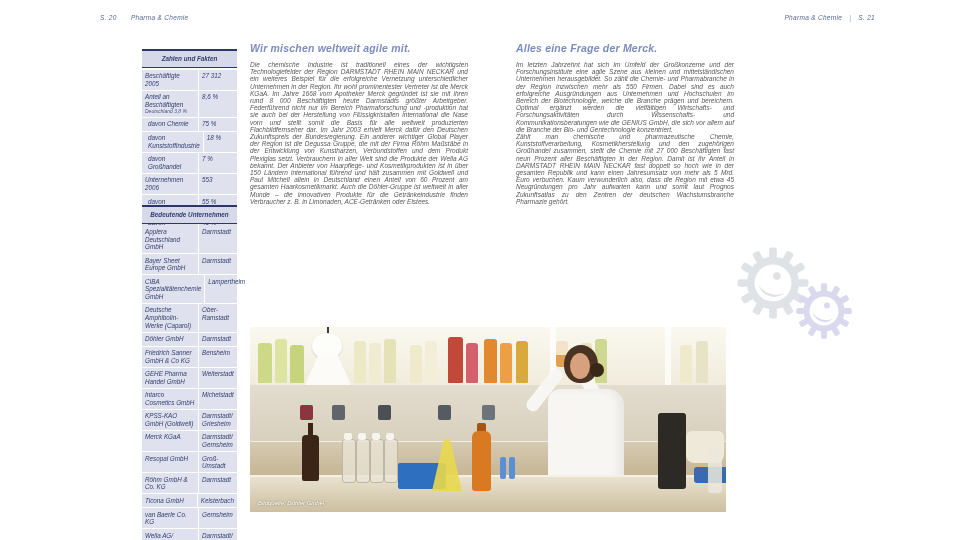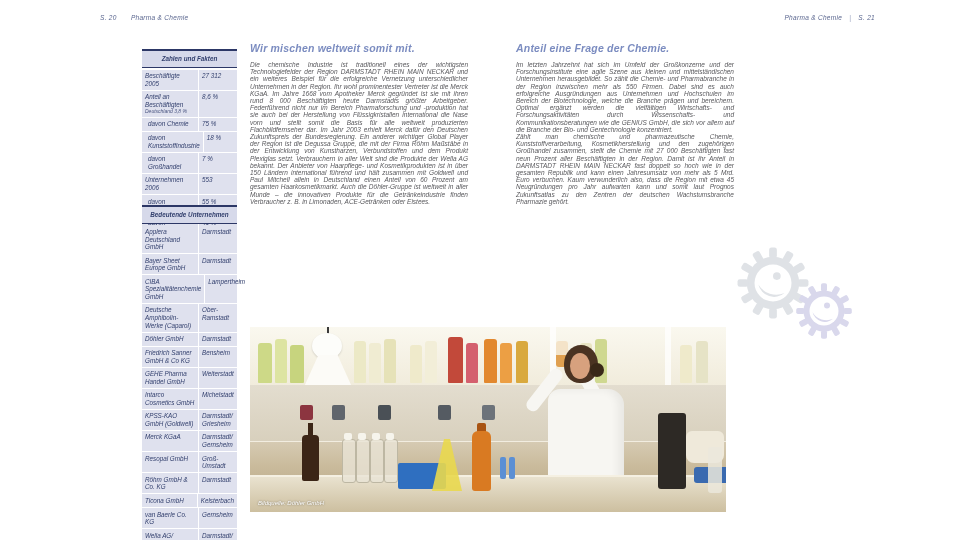--- a/index.html
+++ b/index.html
@@ -222,26 +222,26 @@
       <div class="cr">Gernsheim</div>
     </div>
     <div class="row">
       <div class="cl">Wella AG/ Procter &amp; Gamble</div>
       <div class="cr">Darmstadt/ Weiterstadt</div>
     </div>
 
 </div>
 
 <div class="artcol" id="col1">
-  <h2 class="art-h">Wir mischen weltweit somit mit.</h2>
+  <h2 class="art-h">Wir mischen weltweit agile mit.</h2>
   <p class="art-p">Die chemische Industrie ist traditionell eines der wichtigsten Technologiefelder der Region DARMSTADT RHEIN MAIN NECKAR und ein weiteres Beispiel für die erfolgreiche Vernetzung unterschiedlicher Unternehmen in der Region. Ihr wohl prominentester Vertreter ist die Merck KGaA. Im Jahre 1668 vom Apotheker Merck gegründet ist sie mit ihren rund 8 000 Beschäftigten heute Darmstadts größter Arbeitgeber. Federführend nicht nur im Bereich Pharmaforschung und -produktion hat sie auch bei der Herstellung von Flüssigkristallen international die Nase vorn und stellt somit die Basis für alle weltweit produzierten Flachbildfernseher dar. Im Jahr 2003 erhielt Merck dafür den Deutschen Zukunftspreis der Bundesregierung. Ein anderer wichtiger Global Player der Region ist die Degussa Gruppe, die mit der Firma Röhm Maßstäbe in der Entwicklung von Kunstharzen, Verbundstoffen und dem Produkt Plexiglas setzt. Verbrauchern in aller Welt sind die Produkte der Wella AG bekannt. Der Anbieter von Haarpflege- und Kosmetikprodukten ist in über 150 Ländern international führend und hält zusammen mit Goldwell und Paul Mitchell allein in Deutschland einen Anteil von 60 Prozent am gesamten Haarkosmetikmarkt. Auch die Döhler-Gruppe ist weltweit in aller Munde – die innovativen Produkte für die Getränkeindustrie finden Verbraucher z. B. in Limonaden, ACE-Getränken oder Eistees.</p>
 </div>
 
 <div class="artcol" id="col2">
-  <h2 class="art-h">Anteil eine Frage der Chemie.</h2>
+  <h2 class="art-h">Alles eine Frage der Merck.</h2>
   <p class="art-p">Im letzten Jahrzehnt hat sich im Umfeld der Großkonzerne und der Forschungsinstitute eine agile Szene aus kleinen und mittelständischen Unternehmen herausgebildet. So zählt die Chemie- und Pharmabranche in der Region inzwischen mehr als 550 Firmen. Dabei sind es auch erfolgreiche Ausgründungen aus Unternehmen und Hochschulen im Bereich der Biotechnologie, welche die Branche prägen und bereichern. Optimal ergänzt werden die vielfältigen Wirtschafts- und Forschungsaktivitäten durch Wissenschafts- und Kommunikationsberatungen wie die GENIUS GmbH, die sich vor allem auf die Branche der Bio- und Gentechnologie konzentriert.</p>
   <p class="art-p">Zählt man chemische und pharmazeutische Chemie, Kunststoffverarbeitung, Kosmetikherstellung und den zugehörigen Großhandel zusammen, stellt die Chemie mit 27 000 Beschäftigten fast neun Prozent aller Beschäftigten in der Region. Damit ist ihr Anteil in DARMSTADT RHEIN MAIN NECKAR fast doppelt so hoch wie in der gesamten Republik und kann einen Jahresumsatz von mehr als 5 Mrd. Euro verbuchen. Kaum verwunderlich also, dass die Region mit etwa 45 Neugründungen pro Jahr aufwarten kann und somit laut Prognos Zukunftsatlas zu den Zentren der deutschen Wachstumsbranche Pharmazie gehört.</p>
 </div>
 
 <div class="photo">
   <div class="ph-topshelf">
     <span class="bt" style="left:8px;width:14px;height:40px;background:#cdd987;"></span>
     <span class="bt" style="left:25px;width:12px;height:44px;background:#dde4a2;"></span>
     <span class="bt" style="left:40px;width:14px;height:38px;background:#c7d47e;"></span>
     <span class="bt" style="left:104px;width:12px;height:42px;background:#ece9c6;"></span>

